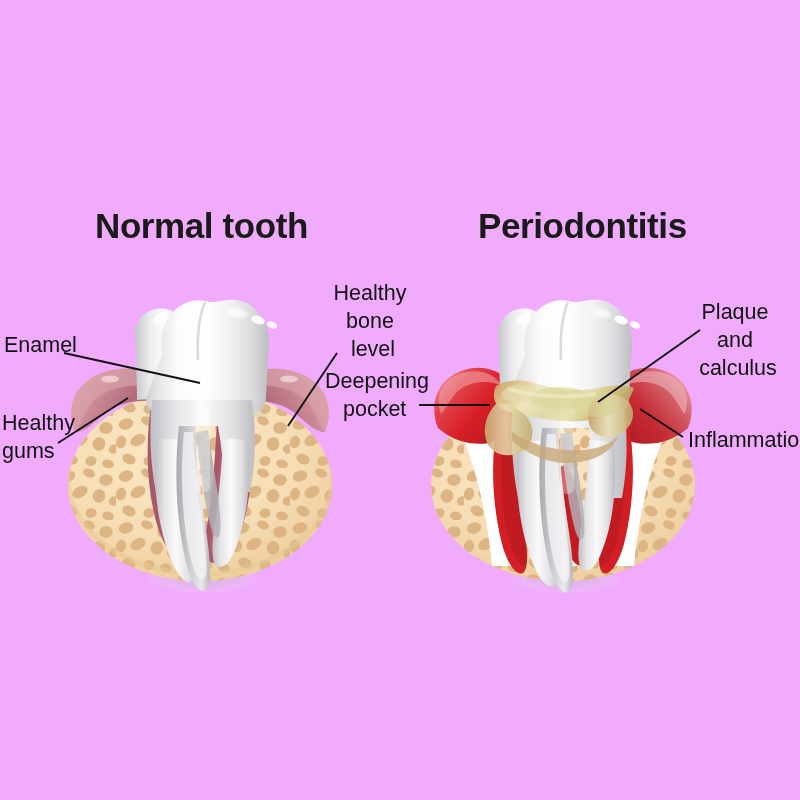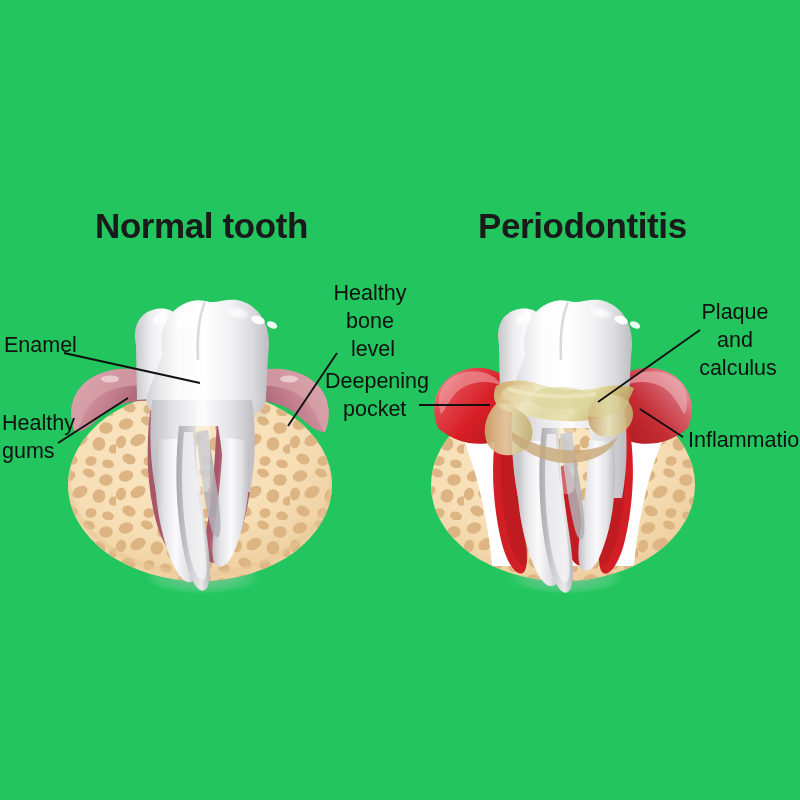--- a/index.html
+++ b/index.html
@@ -10,21 +10,21 @@
   body {
     width: 800px;
     height: 800px;
     overflow: hidden;
     font-family: "Liberation Sans", sans-serif;
   }
   #figure {
     position: relative;
     width: 800px;
     height: 800px;
-    background: #22c55e;
+    background: #f0abfc;
   }
   #figure svg {
     display: block;
   }
   .panel-title {
     font-family: "Liberation Sans", sans-serif;
     font-size: 35px;
     font-weight: bold;
     fill: #1a1a1a;
     letter-spacing: -0.4px;

